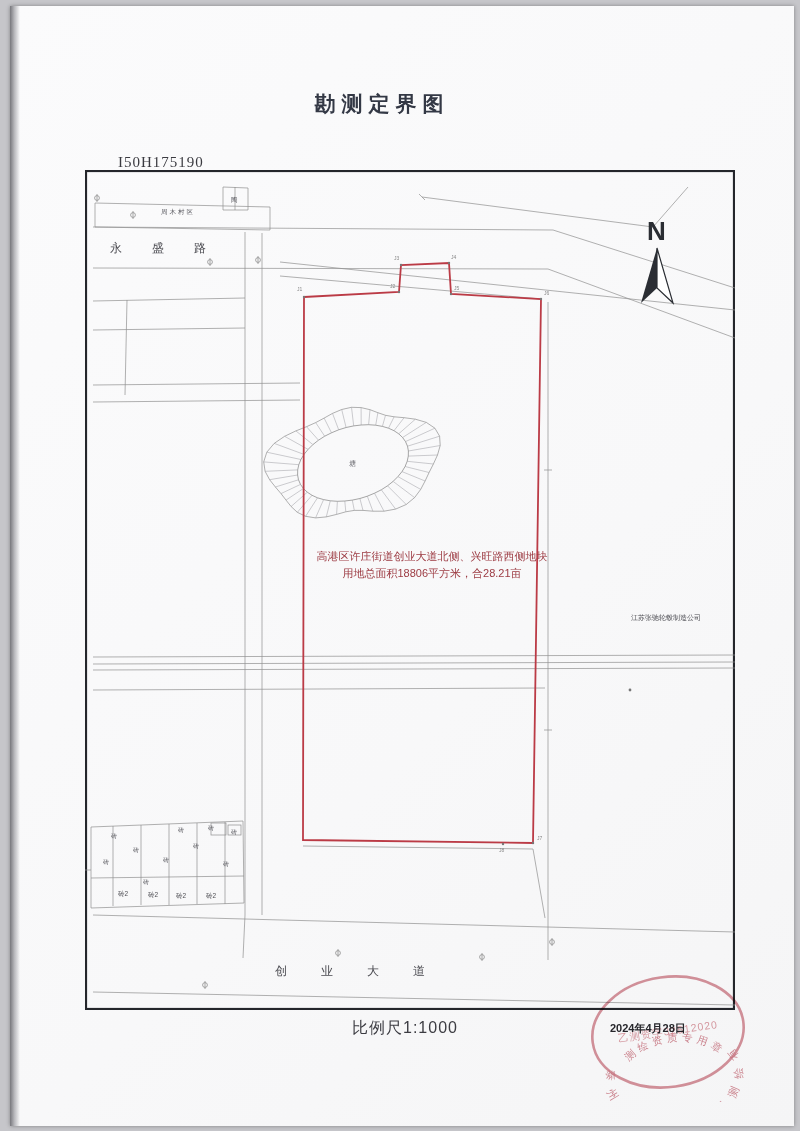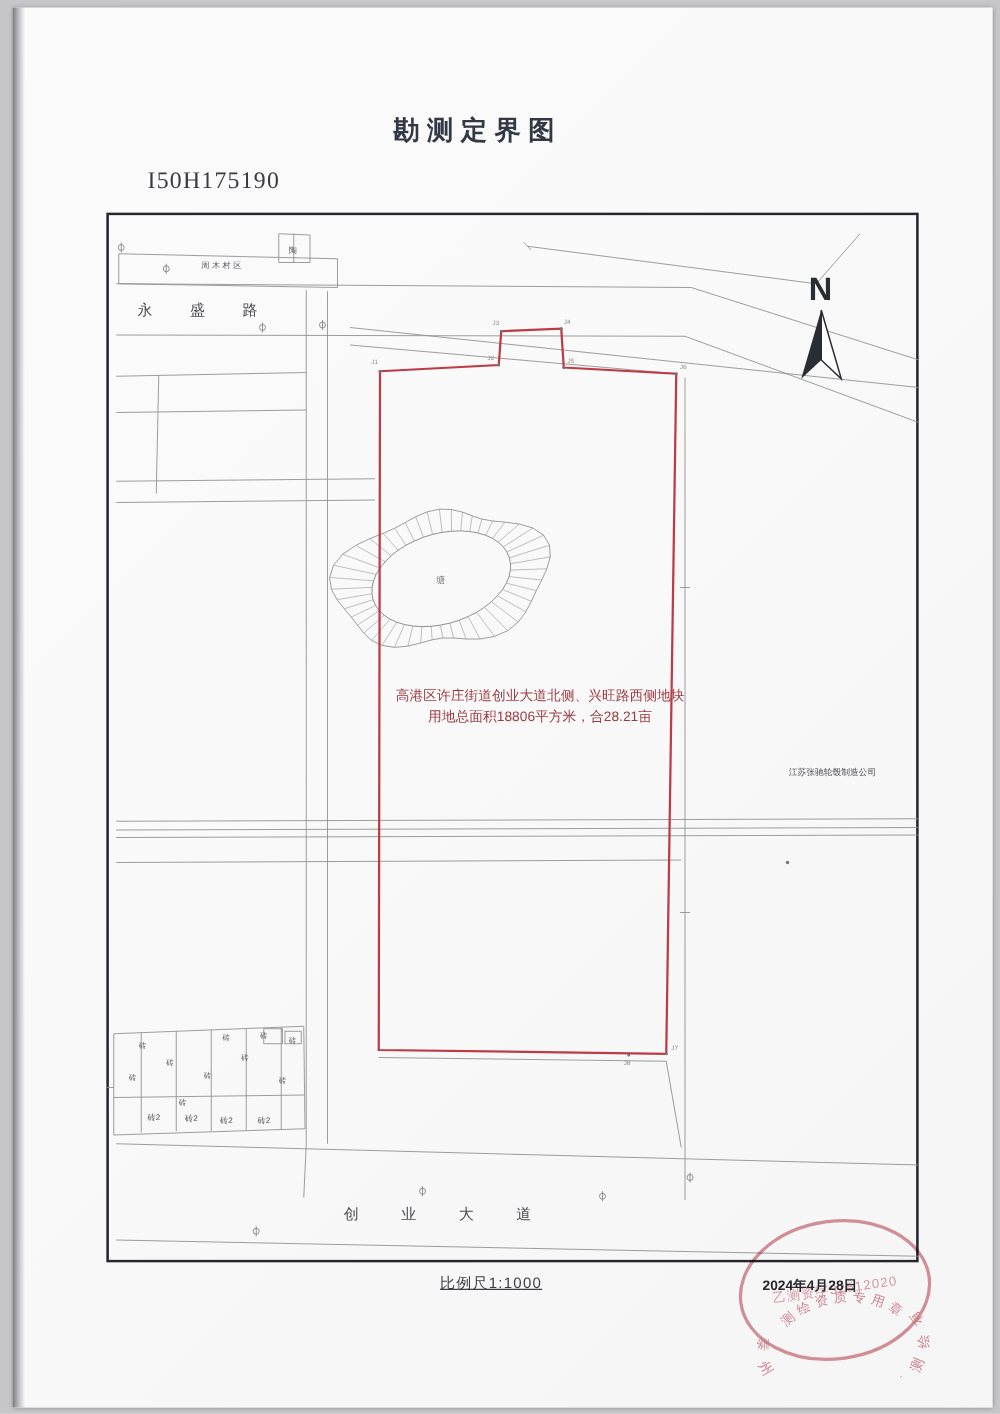--- a/index.html
+++ b/index.html
@@ -16,31 +16,31 @@
   .edge-left{
     position:absolute;left:0;top:0;bottom:0;width:10px;
     background:linear-gradient(to right,#77777c,#b9b9bd 45%,rgba(240,240,242,0));
     pointer-events:none;
   }
   .doc-title{
     position:absolute;left:0;right:40px;top:84px;text-align:center;
     font-size:21px;font-weight:700;letter-spacing:6px;color:#333845;
   }
   .sheet-code{
-    position:absolute;left:108px;top:128px;
+    position:absolute;left:108px;top:148px;
     font-family:"Liberation Serif","DejaVu Serif",serif;
-    font-size:19px;color:#3a3a40;letter-spacing:1px;
+    font-size:15px;color:#3a3a40;letter-spacing:1px;
   }
   .map-frame{
     position:absolute;left:75px;top:164px;width:650px;height:840px;
   }
   .map-frame svg{display:block;}
   .scale-label{
     position:absolute;left:342px;top:1012px;
-    font-size:12px;color:#3c3c42;letter-spacing:1px;text-decoration:underline;
+    font-size:16px;color:#3c3c42;letter-spacing:1px;
   }
   .map-date{
     position:absolute;left:600px;top:1015px;z-index:6;
     font-size:11px;font-weight:600;color:#26262b;
   }
   .stamp{
     position:absolute;left:570px;top:960px;width:176px;height:136px;z-index:5;
     mix-blend-mode:multiply;opacity:.85;
   }
   text{user-select:none;}

